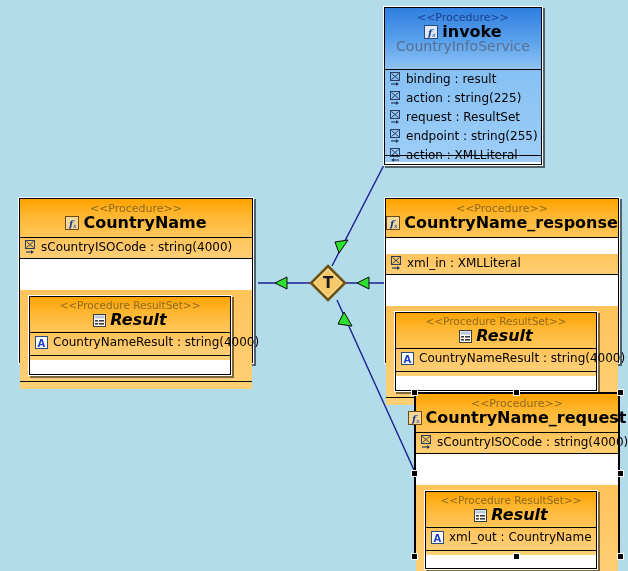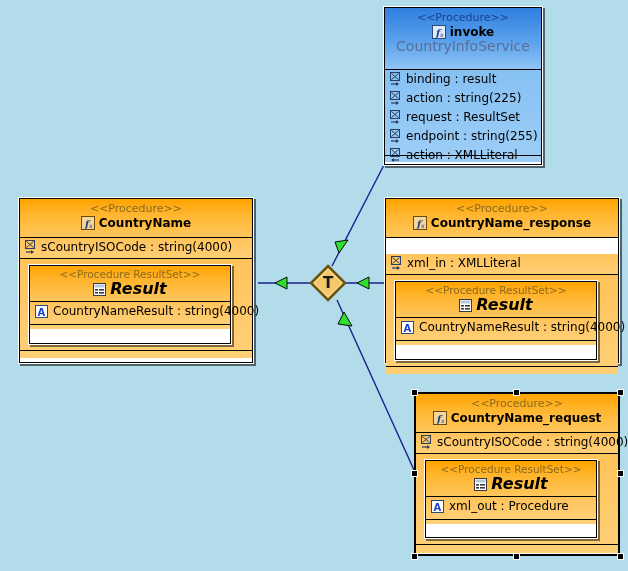--- a/index.html
+++ b/index.html
@@ -18,40 +18,40 @@
         background:#ffffff;
         box-shadow:2px 2px 0 rgba(0,0,0,.55);}
   .node .inner{border:1px solid #000;box-sizing:border-box;}
 
   
   .hdr{padding:3px 6px 0;text-align:center;box-sizing:border-box;
        border-bottom:1px solid #000;}
   .stereo{font-size:11px;color:#8a6a20;line-height:13px;}
   .hdr.blue .stereo{color:#1c3f8f;}
   .titleline{display:flex;align-items:center;justify-content:center;gap:4px;line-height:16px;}
-  .titleline .tname{font-size:12px;font-weight:bold;color:#000;}
+  .titleline .tname{font-size:16px;font-weight:bold;color:#000;}
   .subttl{font-size:14px;color:#5a6f93;line-height:13px;}
 
   
   .attrs{box-sizing:border-box;}
   .row{display:flex;align-items:center;gap:5px;padding:2px 5px;font-size:12px;color:#000;line-height:15px;}
   .row .lbl{white-space:nowrap;}
   .tailbar{height:7px;border-top:1px solid #000;box-sizing:border-box;}
 
   
   .orange .hdr{background:linear-gradient(to bottom,#ffa300 0%,#ffb732 45%,#ffc65c 100%);}
   .orange .attrs{background:linear-gradient(to bottom,#ffc35a 0%,#ffcf76 100%);}
   .orange .tailbar{background:#ffcf76;}
   
   .blue-node .hdr{background:linear-gradient(to bottom,#2f7fe0 0%,#5ba2ec 55%,#8fc4f5 100%);}
   .blue-node .attrs{background:linear-gradient(to bottom,#86c0f3 0%,#9ccdf7 100%);}
   .blue-node .tailbar{background:#9ccdf7;}
 
   
-  .rsWrap{padding:5px 20px 6px 8px;}
+  .rsWrap{padding:5px 20px 6px 8px;margin-top:31px;}
   .rs{border:1px solid #ffffff;background:#fff;box-shadow:2px 2px 0 rgba(0,0,0,.5);}
   .rs .inner{border:1px solid #000;}
   .rs .hdr{padding:2px 6px 3px;}
   .rs .stereo{font-size:10.5px;}
   .rs .titleline .tname{font-size:16px;font-style:italic;}
 
   
   .ico{display:inline-block;flex:0 0 auto;line-height:0;}
   .ico svg{display:block;}
 
@@ -351,21 +351,21 @@
               </div>
             </div>
             <div class="attrs" style="height:22px;">
               <div class="row">
                 <span class="ico">
                   <svg width="13" height="13" viewBox="0 0 13 13">
                     <rect x="0.5" y="0.5" width="12" height="12" fill="#ffffff" stroke="#2a4a7a"></rect>
                     <text x="2.4" y="10.5" font-family="DejaVu Sans, sans-serif" font-size="10" font-weight="bold" fill="#1a3ecc">A</text>
                   </svg>
                 </span>
-                <span class="lbl">xml_out : Procedure</span>
+                <span class="lbl">xml_out : CountryName</span>
               </div>
             </div>
             <div class="tailbar" style="height:5px;"></div>
           </div>
         </div>
       </div>
       <div class="tailbar" style="height:9px;"></div>
     </div>
   </div>
 

